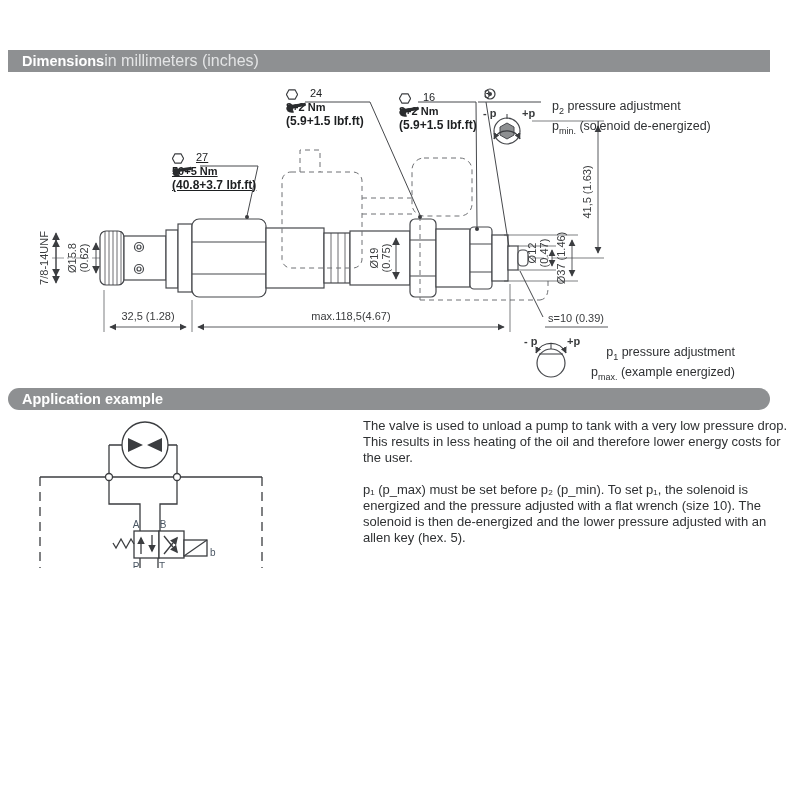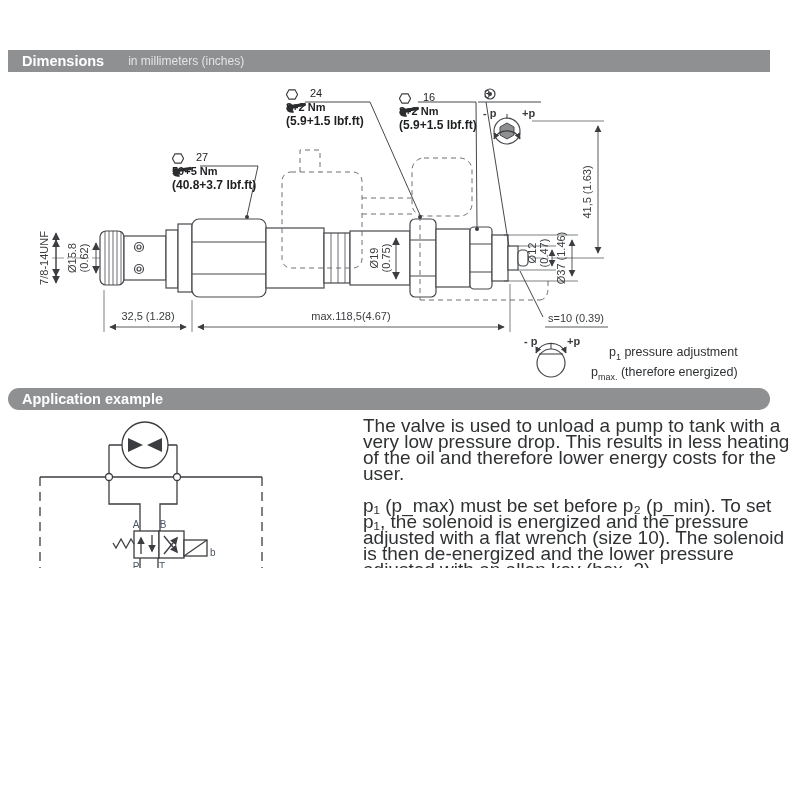--- a/index.html
+++ b/index.html
@@ -1,31 +1,31 @@
 <!DOCTYPE html>
 <html><head>
 <meta charset="utf-8">
 <style>
   html,body{margin:0;padding:0;background:#fff;}
   .page{position:relative;width:800px;height:568px;background:#ffffff;overflow:hidden;
         font-family:"Liberation Sans",sans-serif;color:#2f3133;}
   .bar{position:absolute;left:8px;width:762px;height:22px;background:#8e9092;
        display:flex;align-items:center;padding-left:14px;box-sizing:border-box;}
   .bar .t1{color:#ffffff;font-weight:bold;font-size:14.5px;}
-  .bar .t2{color:#e3e4e5;font-size:12px;margin-left:24px;}
+  .bar .t2{color:#e3e4e5;font-size:16px;margin-left:0;}
   svg{position:absolute;left:0;}
   svg text{font-family:"Liberation Sans",sans-serif;fill:#3a3c3e;font-size:11px;}
   svg .bluetxt{fill:#4a5663;font-size:10px;}
   .tq{position:absolute;font-size:11px;color:#1d1f21;line-height:14px;white-space:nowrap;}
   .tq .r1{margin-left:24px;display:flex;align-items:flex-end;gap:4px;}
   .tq .r2{display:flex;align-items:center;gap:4px;font-weight:bold;}
   .tq .r3{font-weight:bold;font-size:12px;}
   .plabel{position:absolute;font-size:12.5px;line-height:15px;color:#2f3133;white-space:nowrap;}
   .plabel sub{font-size:9px;}
-  .apptext{position:absolute;left:363px;top:418px;width:430px;font-size:19px;line-height:16px;}
+  .apptext{position:absolute;left:363px;top:418px;width:430px;font-size:13px;line-height:16px;}
   .apptext p{margin:0 0 16px 0;}
 </style>
 </head>
 <body>
 <div class="page">
 
 <div class="bar" style="top:50px;">
   <span class="t1">Dimensions</span>
   <span class="t2">in millimeters (inches)</span>
 </div>
@@ -147,21 +147,21 @@
   <g>
     <text x="524" y="345" font-weight="bold">- p</text>
     <text x="567" y="345" font-weight="bold">+p</text>
     <circle cx="551" cy="363" r="14" fill="#fff" stroke="#46484c" stroke-width="1.2"></circle>
     <path d="M539,354 H563" stroke="#46484c" stroke-width="1.1"></path>
     <path d="M536,353 A16.5,16.5 0 0 1 566,353" fill="none" stroke="#3b3d40" stroke-width="1.2" marker-start="url(#ahs)" marker-end="url(#ahs)"></path>
     <path d="M551,344 V349" stroke="#3b3d40" stroke-width="1"></path>
   </g>
 </svg>
 
-<div class="tq" style="left:172px;top:150px;">
+<div class="tq" style="left:172px;top:150px;text-decoration:underline;">
   <div class="r1">
     <svg width="12" height="11" viewBox="0 0 12 11">
           <polygon points="3,0.8 9,0.8 11.6,5.5 9,10.2 3,10.2 0.4,5.5" fill="none" stroke="#3b3d40" stroke-width="1.2"></polygon>
         </svg>
     <span>27</span>
   </div>
   <div class="r2">
     <svg width="21" height="14" viewBox="0 0 21 14">
           <g fill="#2a2c2e">
             <circle cx="4.2" cy="7.5" r="3.4"></circle>
@@ -217,23 +217,27 @@
 <div class="tq" style="left:484px;top:87px;">
   <div style="display:flex;align-items:center;gap:4px;">
     <svg width="12" height="12" viewBox="0 0 12 12">
           <circle cx="6" cy="6" r="5" fill="none" stroke="#3b3d40" stroke-width="1.2"></circle>
           <circle cx="6" cy="6" r="2" fill="#3b3d40"></circle>
         </svg>
     <span>3</span>
   </div>
 </div>
 
+<div class="plabel" style="left:552px;top:99px;">
+  <span>p</span><sub>2</sub><span> pressure adjustment</span><br>
+  <span>p</span><sub>min.</sub><span> (solenoid de-energized)</span>
+</div>
 <div class="plabel" style="left:591px;top:345px;text-align:right;">
   <span>p</span><sub>1</sub><span> pressure adjustment</span><br>
-  <span>p</span><sub>max.</sub><span> (therefore energized)</span>
+  <span>p</span><sub>max.</sub><span> (example energized)</span>
 </div>
 
 <svg style="top:400px;" width="800" height="400" viewBox="0 400 800 400">
   <defs>
     <marker id="cah" viewBox="0 0 10 10" refX="8" refY="5" markerWidth="6" markerHeight="6" orient="auto-start-reverse">
       <path d="M0,0 L10,5 L0,10 z" fill="#3b3d40"></path>
     </marker>
   </defs>
   <g stroke="#3b3d40" stroke-width="1.3" fill="none">
 
@@ -307,16 +311,16 @@
   <text x="210" y="556" class="bluetxt">b</text>
   <text x="112" y="643" text-anchor="middle" class="bluetxt">T</text>
   <text x="130" y="685" class="bluetxt">P</text>
   <text x="198" y="644" text-anchor="middle" style="font-size:5.5px">p_min p_max</text>
   <text x="54" y="741" text-anchor="middle" class="bluetxt" style="font-size:11px">P</text>
   <text x="239" y="741" text-anchor="middle" class="bluetxt" style="font-size:11px">T</text>
 </svg>
 
 <div class="apptext">
   <p>The valve is used to unload a pump to tank with a very low pressure drop. This results in less heating of the oil and therefore lower energy costs for the user.</p>
-  <p>p₁ (p_max) must be set before p₂ (p_min). To set p₁, the solenoid is energized and the pressure adjusted with a flat wrench (size 10). The solenoid is then de-energized and the lower pressure adjusted with an allen key (hex. 3).</p>
+  <p>p₁ (p_max) must be set before p₂ (p_min). To set p₁, the solenoid is energized and the pressure adjusted with a flat wrench (size 10). The solenoid is then de-energized and the lower pressure adjusted with an allen key (hex. 5).</p>
 </div>
 
 </div>
 
 </body></html>

